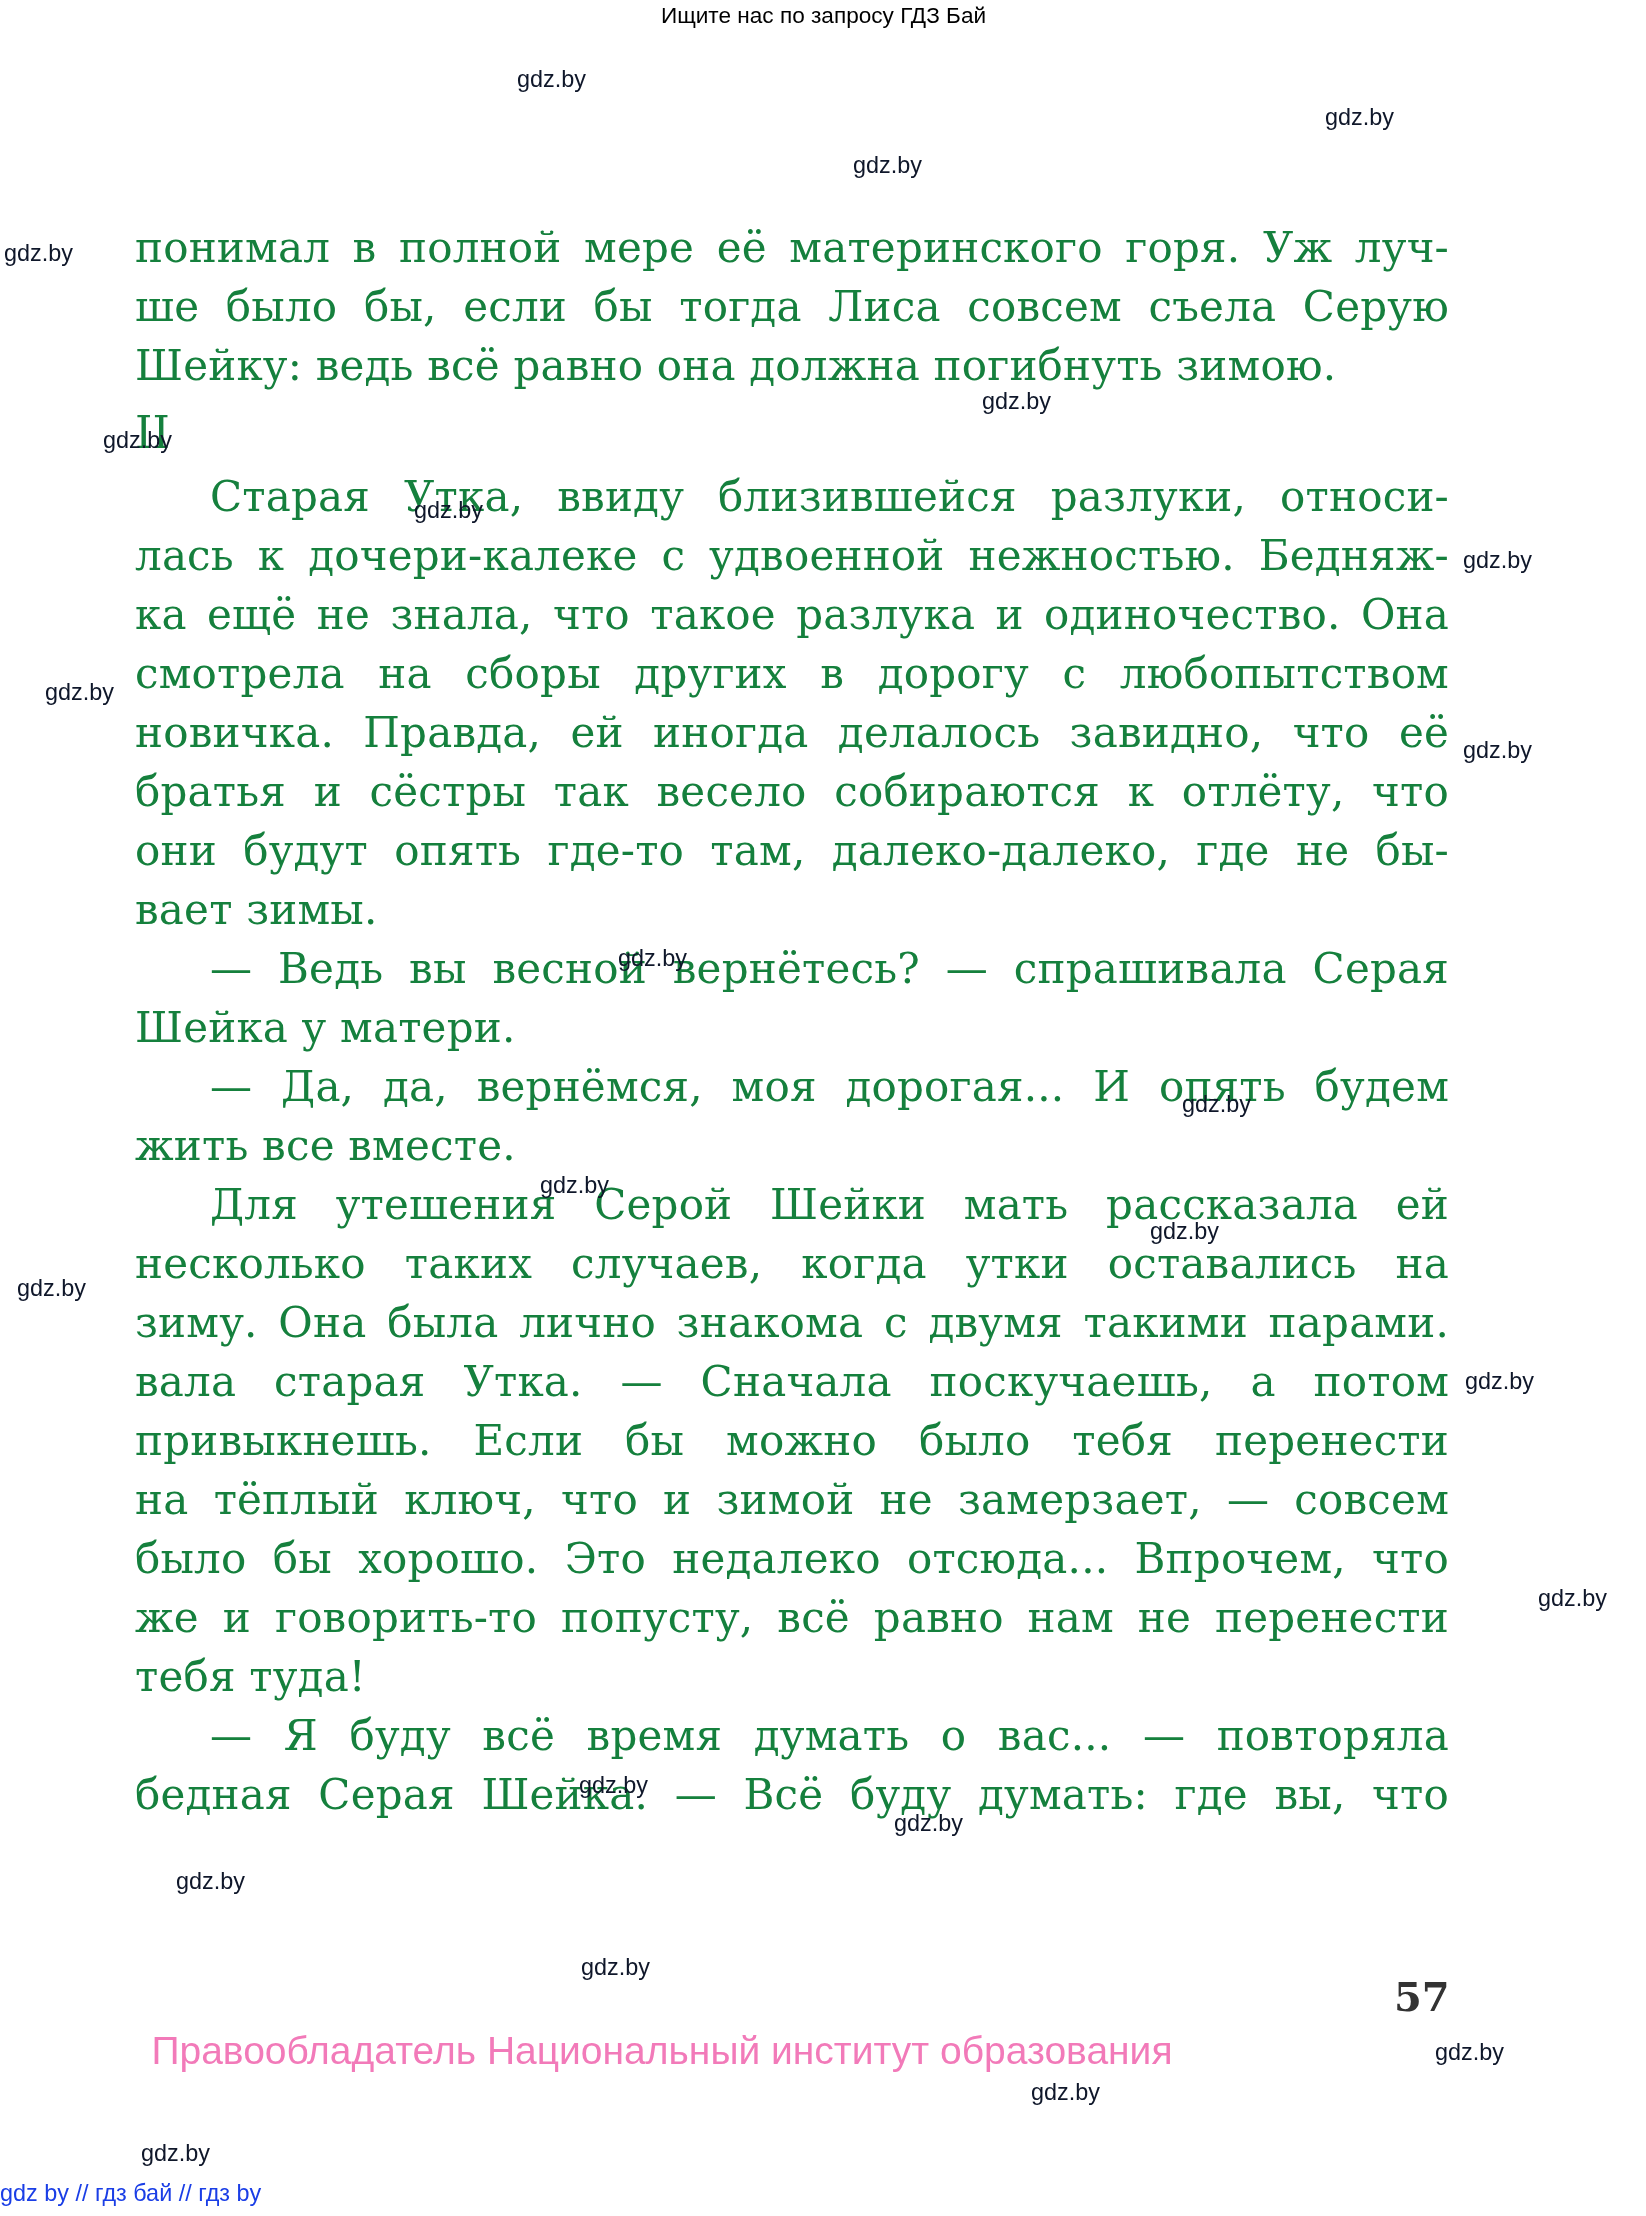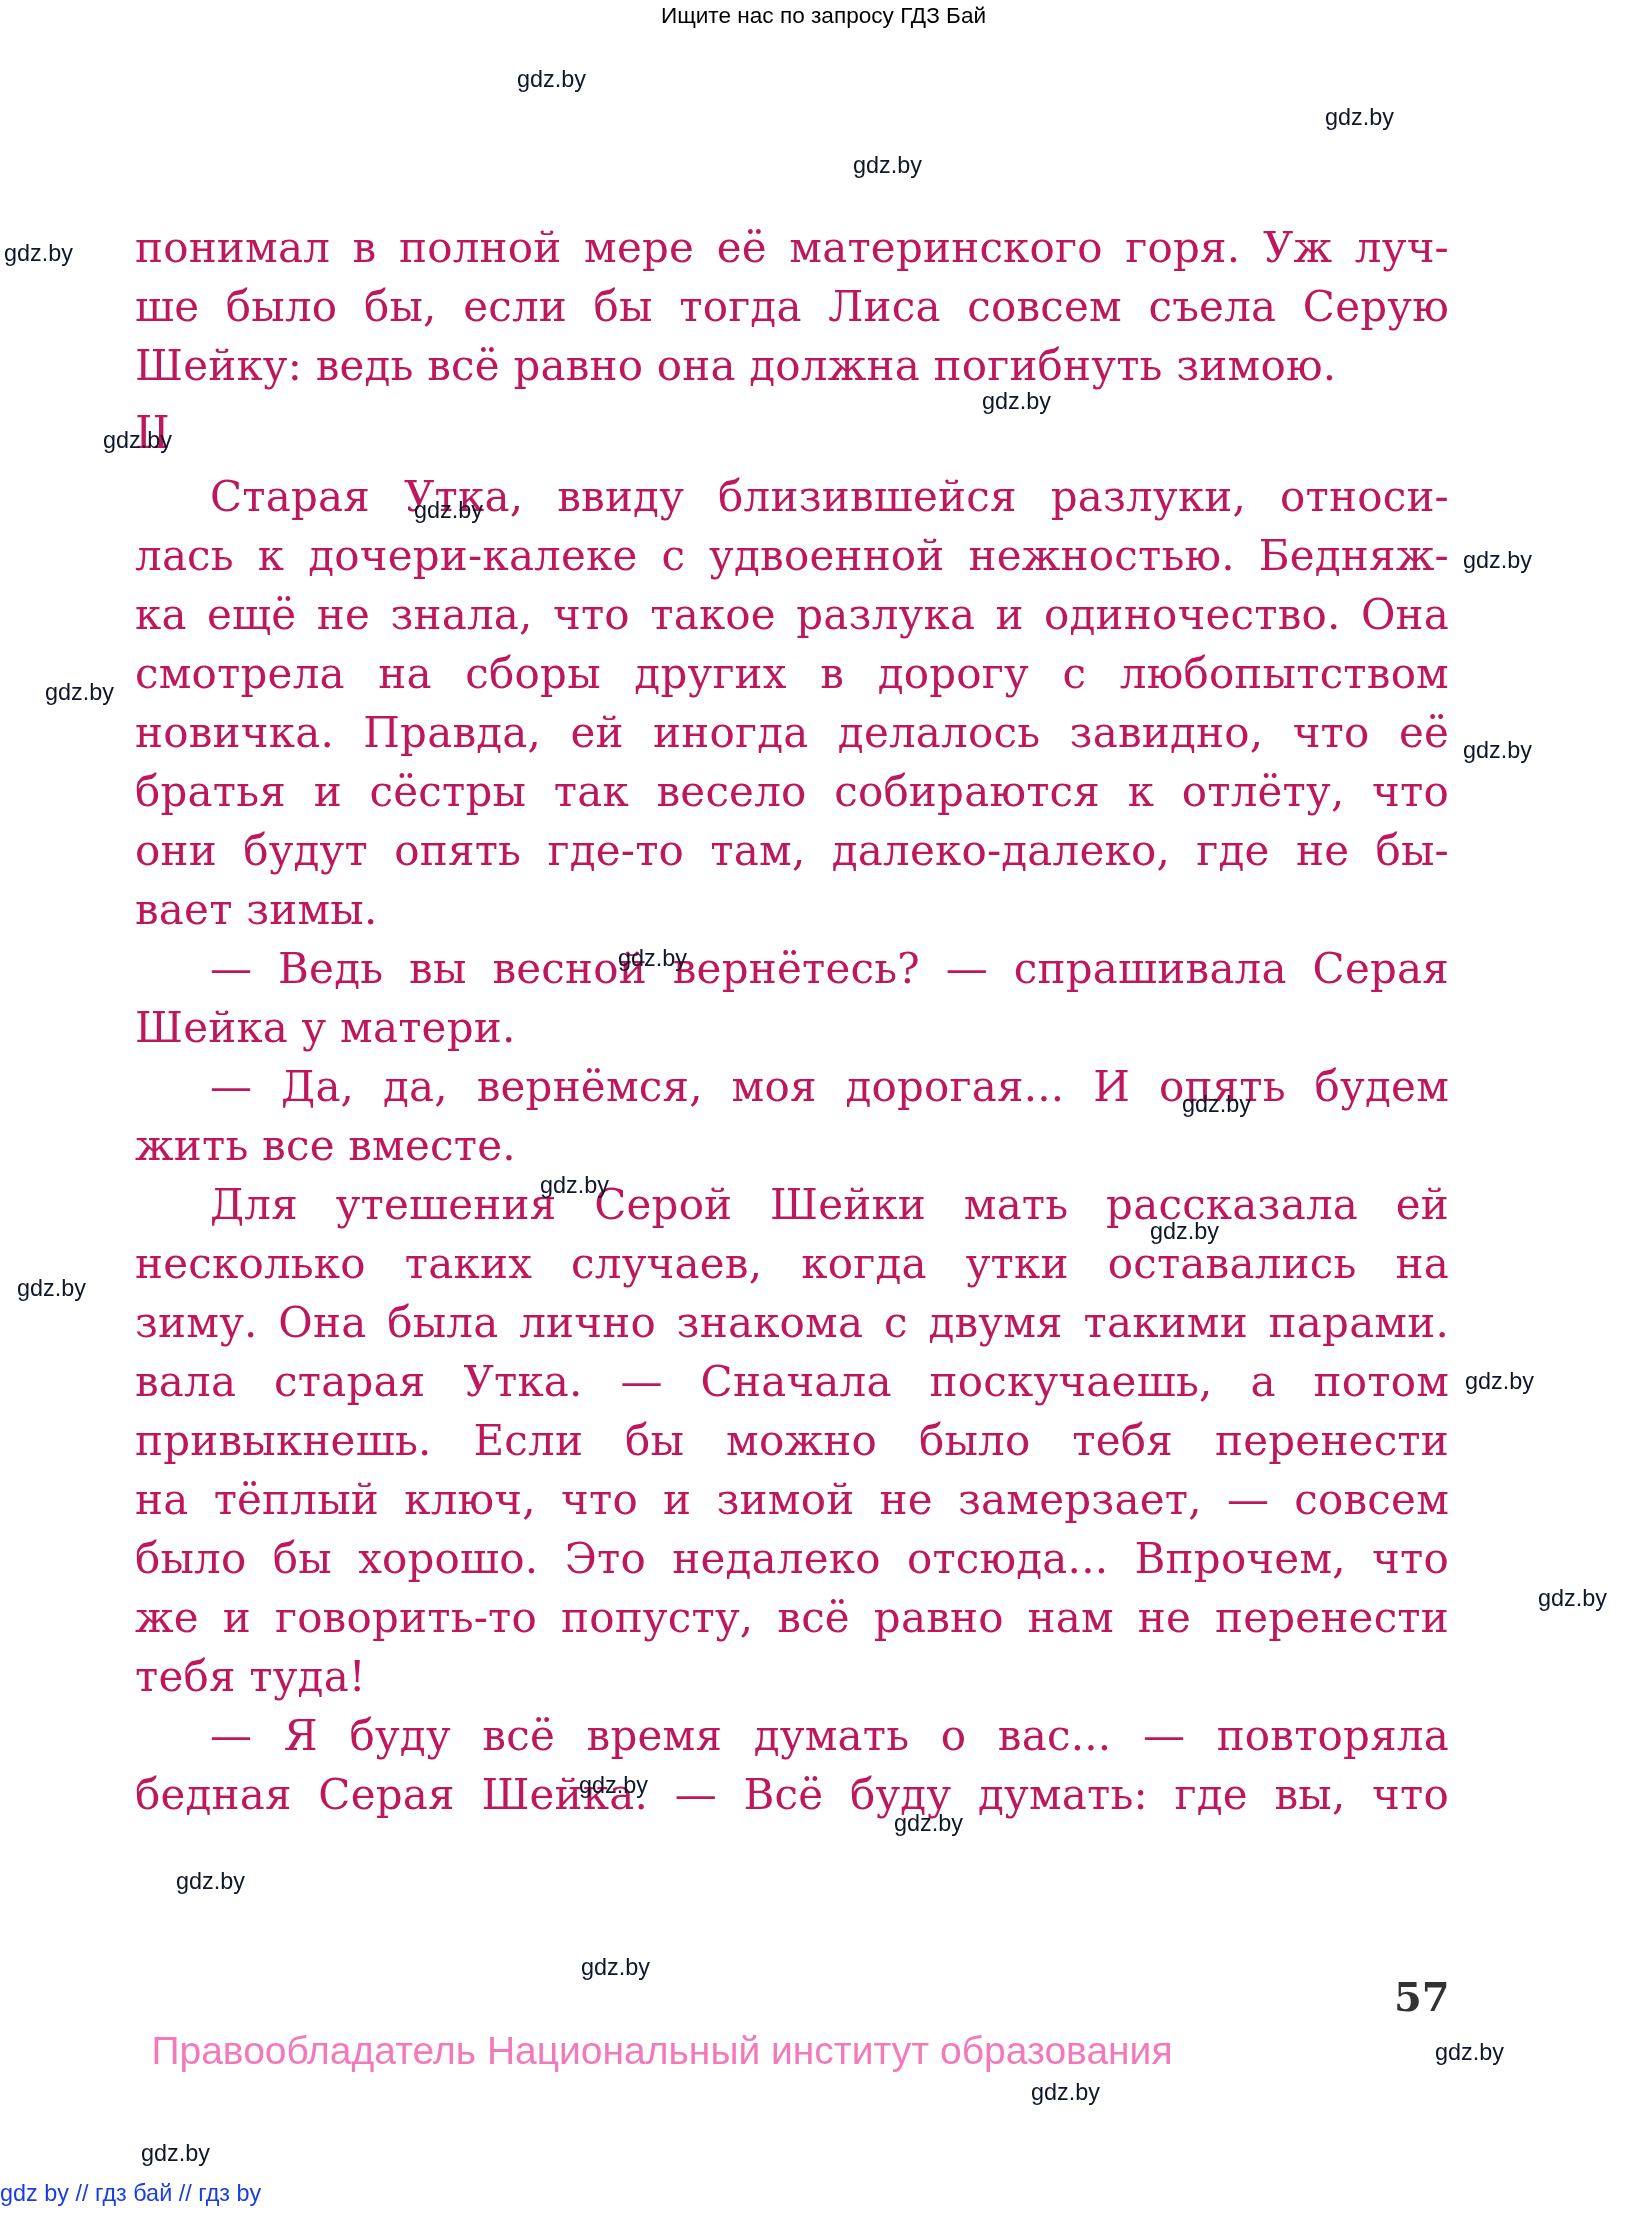--- a/index.html
+++ b/index.html
@@ -7,21 +7,21 @@
     width:1647px; height:2216px; position:relative; overflow:hidden;
     background:#ffffff;
   }
   .top-note {
     position:absolute; top:3.2px; left:0; width:1647px; text-align:center;
     font-family:"Liberation Sans", sans-serif; font-size:22.6px; color:#000000;
   }
   .page-text {
     position:absolute; left:135px; top:218px; width:1314px;
     font-family:"DejaVu Serif", serif; font-size:42px; line-height:59px;
-    color:#be185d; letter-spacing:0.2px;
+    color:#15803d; letter-spacing:0.2px;
   }
   .line { display:block; white-space:nowrap; text-align:justify; text-align-last:justify; height:59px; }
   .line.last { text-align-last:left; }
   .line.indent { padding-left:75px; }
   .section-num {
     display:block; height:59px; margin:8px 0 4.8px 0;
     font-size:44px;
   }
   .page-number {
     position:absolute; left:1394px; top:1973px;

